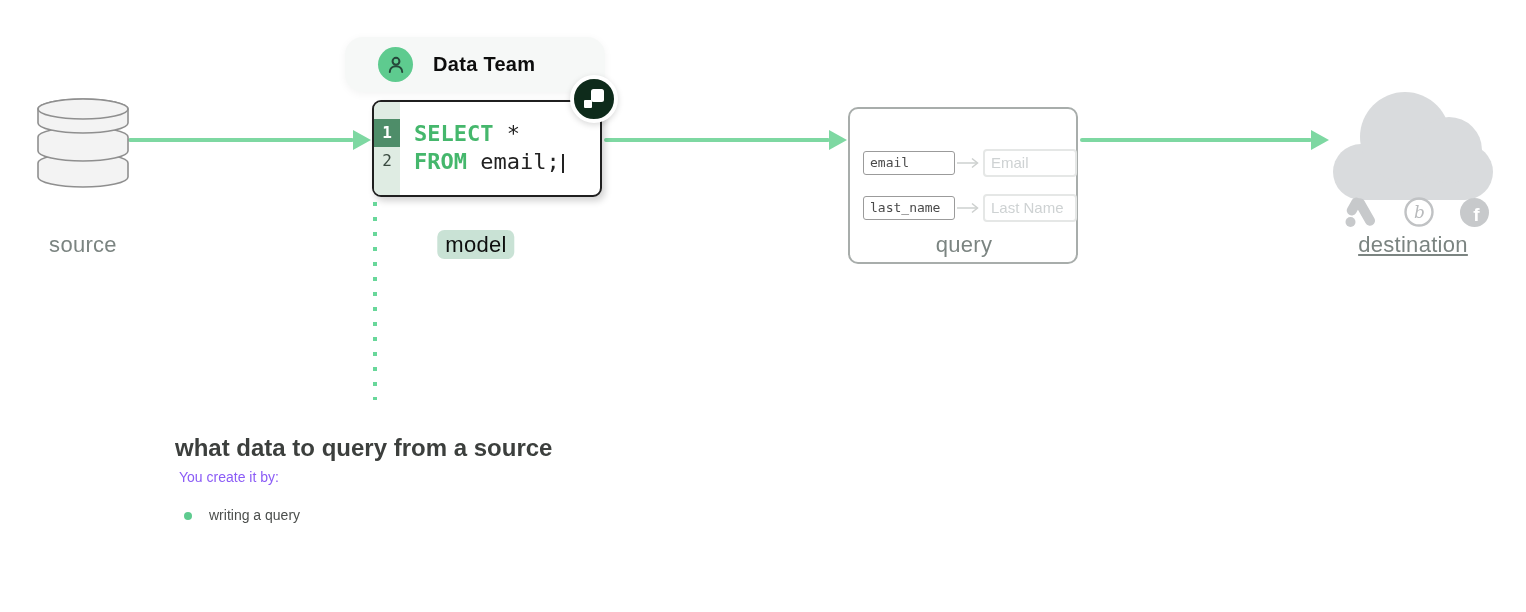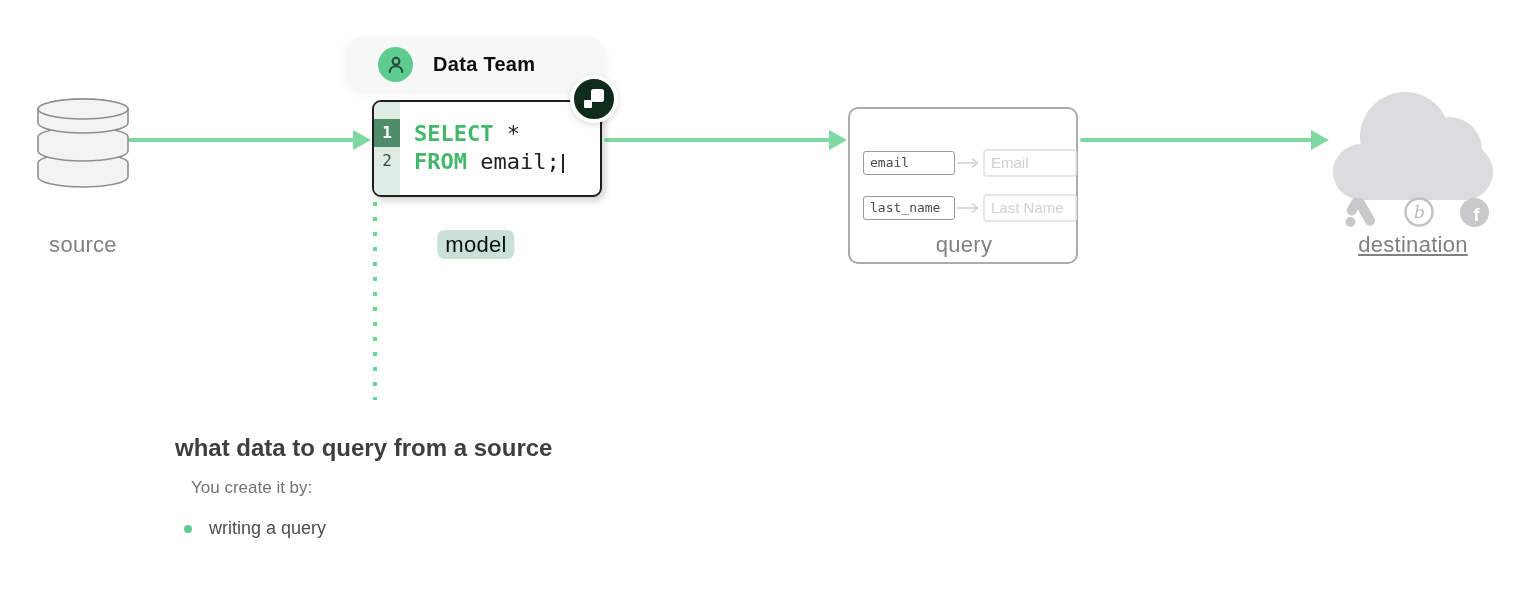--- a/index.html
+++ b/index.html
@@ -77,24 +77,24 @@
   
   .stage-label{
     position:absolute;top:232px;transform:translateX(-50%);font-size:22px;color:#7b8481;letter-spacing:.3px;
   }
   .model-chip{
     background:#c9e2d5;color:#0e0e0e;padding:2px 8px;border-radius:7px;
   }
   
   .notes{position:absolute;left:175px;top:434px;width:760px;}
   .notes-heading{font-size:24px;font-weight:bold;color:#3c3f3d;margin:0 0 7px 0;}
-  .notes-intro{font-size:17px;color:#737373;margin:16px;}
+  .notes-intro{font-size:14px;color:#8b5cf6;margin:4px;}
   .bullets{list-style:none;margin:20px 0 0 0;padding:0;}
   .bullets li{
-    position:relative;padding-left:34px;margin-bottom:10px;font-size:18px;color:#4b4e4c;line-height:21px;
+    position:relative;padding-left:34px;margin-bottom:10px;font-size:14px;color:#4b4e4c;line-height:21px;
   }
   .dot{
     position:absolute;left:9px;top:7px;width:8px;height:8px;border-radius:50%;background:#5ecb8f;
   }
 </style>
 </head>
 <body>
 
 <div class="canvas">
 

